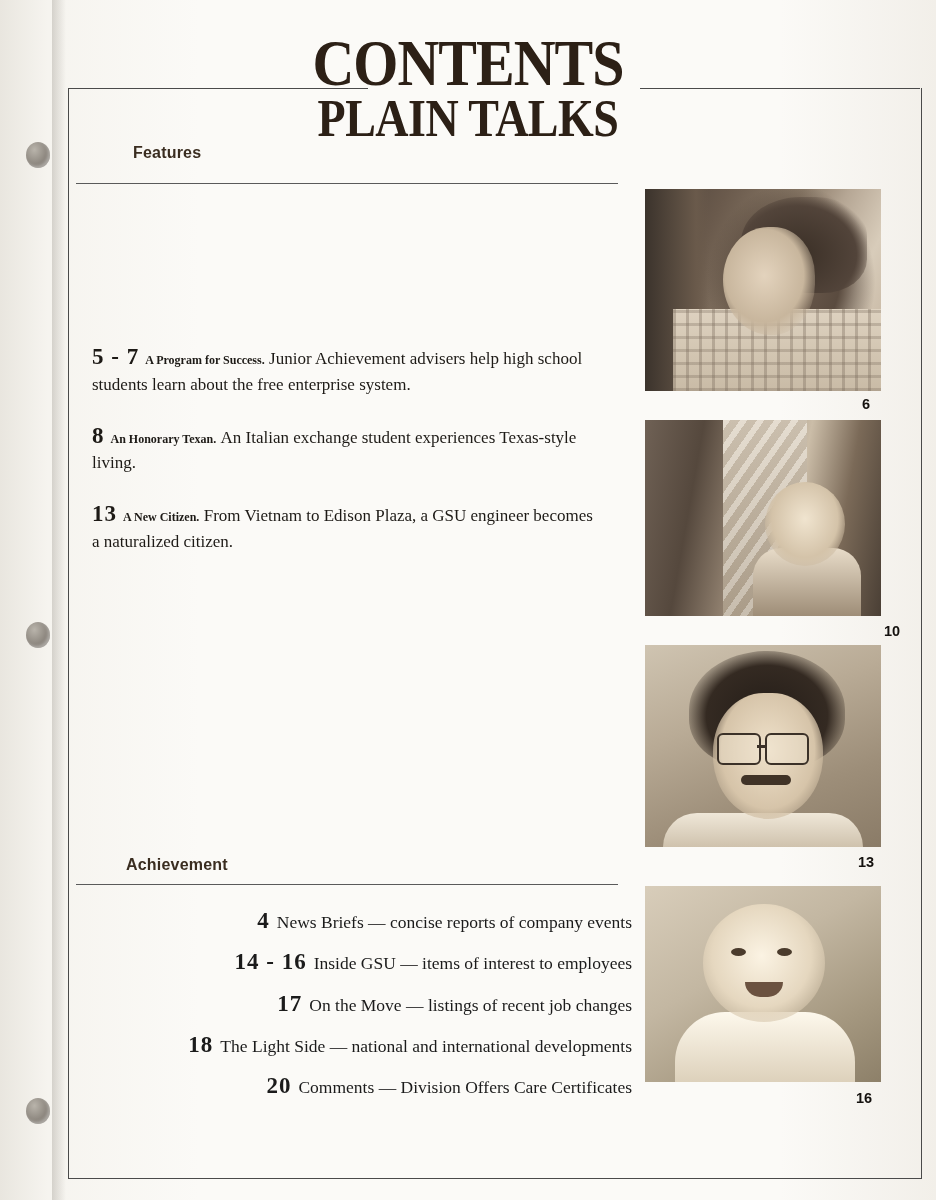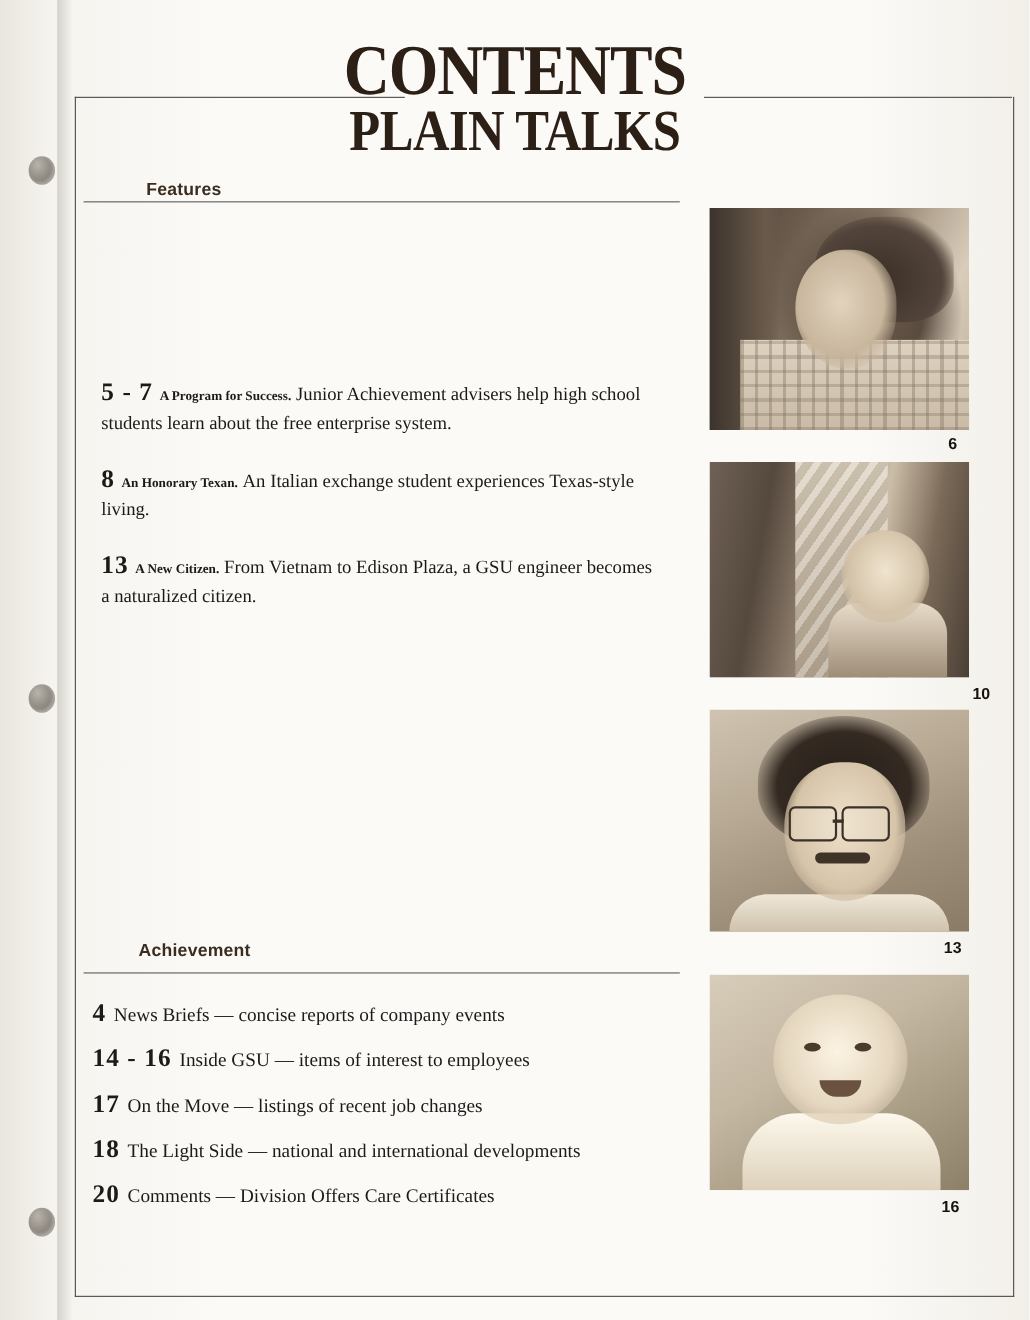--- a/index.html
+++ b/index.html
@@ -124,21 +124,21 @@
     font-size: 16px;
     color: #3a2d20;
     letter-spacing: 0.2px;
   }
   .rule {
     position: absolute;
     height: 0;
     border-top: 1px solid #5a5a5a;
   }
 
-  #features-heading { left: 133px; top: 164px; }
+  #features-heading { left: 133px; top: 144px; }
   #features-rule { left: 76px; top: 183px; width: 542px; }
 
   #departments-heading { left: 126px; top: 856px; }
   #departments-rule { left: 76px; top: 884px; width: 542px; }
 
   
   .features-col {
     position: absolute;
     left: 92px;
     top: 342px;
@@ -163,23 +163,24 @@
     font-weight: bold;
     font-size: 12px;
   }
   .feature-entry .dsc {
     font-size: 17px;
   }
 
   
   .departments-col {
     position: absolute;
-    left: 84px;
+    left: 112px;
     top: 908px;
     width: 520px;
+    text-align: right;
   }
   .dept-entry {
     font-size: 17.5px;
     line-height: 1.1;
     margin-bottom: 16px;
     white-space: nowrap;
   }
   .dept-entry .pg {
     font-family: "Liberation Serif", serif;
     font-weight: bold;

